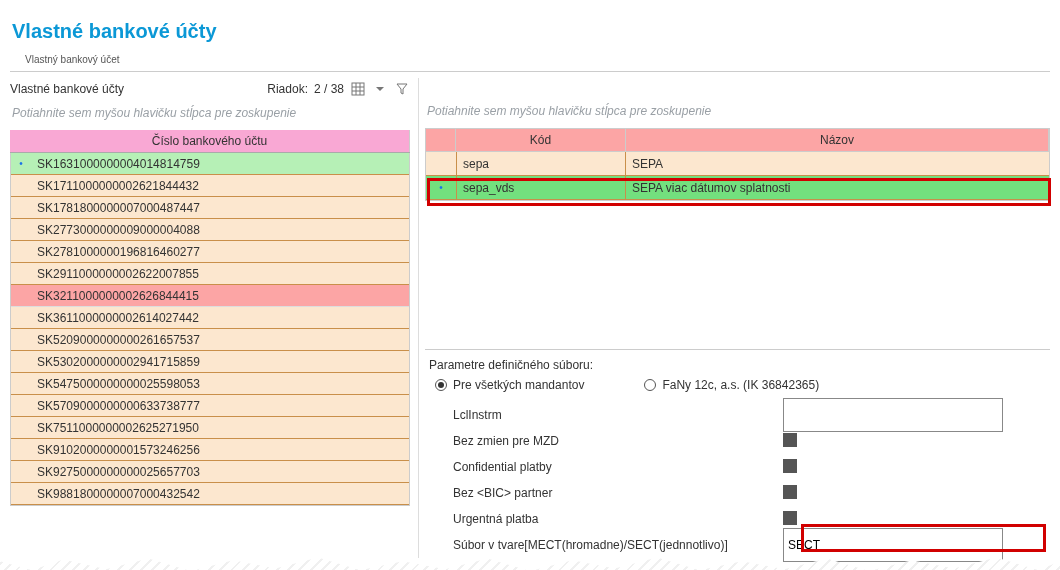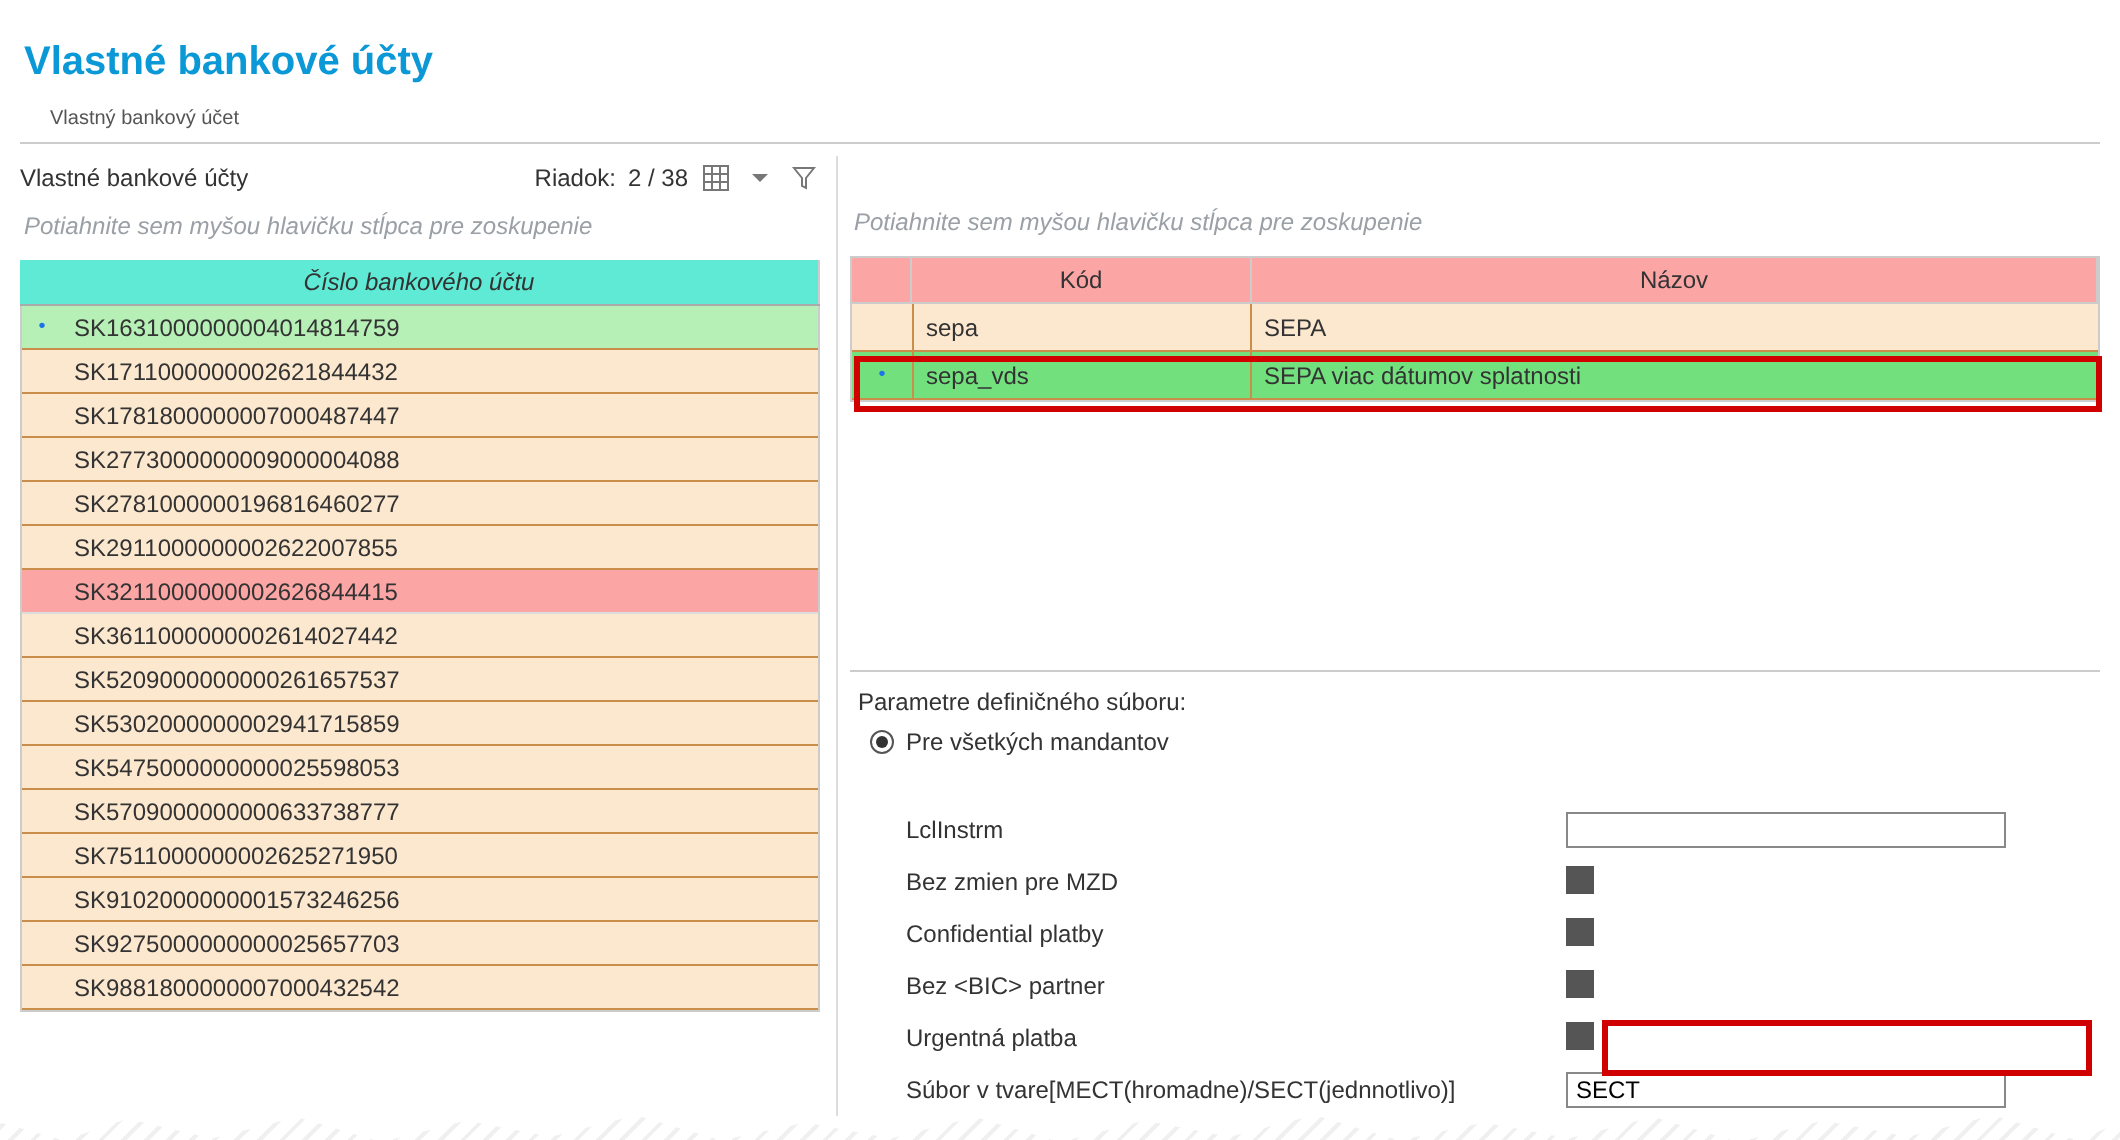--- a/index.html
+++ b/index.html
@@ -10,21 +10,21 @@
 .tab { padding: 6px 14px 6px; font-size: 10px; color: #555; cursor: pointer; border: 1px solid transparent; border-bottom: none; }
 .tab.active { color: #0b98d6; border-color: #ccc; border-bottom: 2px solid #fff; margin-bottom: -1px; font-weight: 600; }
 .columns { display: flex; margin-top: 6px; height: 480px; }
 .left { width: 400px; display: flex; flex-direction: column; }
 .right { flex: 1; display: flex; flex-direction: column; margin-left: 8px; border-left: 1px solid #ddd; padding-left: 6px; }
 .subheader { display: flex; justify-content: space-between; align-items: center; font-size: 12px; color: #333; padding: 3px 0; }
 .rowcount { display: flex; align-items: center; gap: 6px; }
 .icon-btn { width: 16px; height: 16px; display: inline-flex; align-items: center; justify-content: center; color: #666; cursor: pointer; }
 .grouphint { color: #9aa0a6; font-style: italic; padding: 6px 2px 10px; }
 .colhdr { display: flex; border-bottom: 1px solid #aaa; font-size: 12px; color: #333; }
-.colhdr .hcell { padding: 4px 6px; border-right: 1px solid #ccc; background: #5eead4; font-style: italic; }
+.colhdr .hcell { padding: 4px 6px; border-right: 1px solid #ccc; background: #f9a8d4; }
 .left .colhdr .hcell { flex: 1; text-align: center; }
 .acct-list { overflow-y: auto; border: 1px solid #ccc; border-top: none; }
 .acct-row { display: flex; align-items: center; height: 22px; border-bottom: 1px solid #c98f4a; background: #fce7cf; }
 .acct-row.plain { background: #fca5a5; border-bottom: 1px solid #ddd; }
 .acct-row.sel { background: #b6f0b6; }
 .marker { width: 20px; text-align: center; color: #1a73e8; font-size: 10px; }
 .acct-cell { flex: 1; padding: 0 6px; font-size: 12px; }
 .right .headerspace { height: 20px; }
 .codetable { border: 1px solid #ccc; }
 .codetable .hdr { display: flex; background: #fca5a5; border-bottom: 1px solid #ccc; }
@@ -35,28 +35,28 @@
 .codetable .body { }
 .crow { display: flex; height: 24px; align-items: center; border-bottom: 1px solid #c98f4a; }
 .crow .m { width: 30px; text-align: center; color: #1a73e8; font-size: 10px; }
 .crow .kod { width: 170px; padding: 0 6px; border-left: 1px solid #c98f4a; border-right: 1px solid #c98f4a; height: 100%; display: flex; align-items: center; }
 .crow .naz { flex: 1; padding: 0 6px; height: 100%; display: flex; align-items: center; }
 .crow.r0 { background: #fce7cf; }
 .crow.r1 { background: #73e07e; }
 .redbox1 { border: 3px solid #d10000; position: absolute; pointer-events: none; }
 .params { margin-top: auto; border-top: 1px solid #ccc; padding: 8px 4px 0; font-size: 12px; }
 .params-title { margin-bottom: 6px; }
-.radio-row { display: flex; gap: 60px; align-items: center; margin-bottom: 24px; padding-left: 6px; }
+.radio-row { display: flex; gap: 60px; align-items: center; margin-bottom: 10px; padding-left: 6px; }
 .radio-row label { display: flex; align-items: center; gap: 6px; cursor: pointer; }
 .radio { width: 12px; height: 12px; border: 1px solid #555; border-radius: 50%; display: inline-flex; align-items: center; justify-content: center; }
 .radio.checked::after { content: ""; width: 6px; height: 6px; background: #333; border-radius: 50%; }
 .field { display: flex; align-items: center; height: 26px; padding-left: 24px; }
 .field .lab { width: 330px; }
 .field .ctrl { flex: 0 0 220px; }
-.txt { width: 100%; height: 18px; border: 1px solid #888; padding: 0 4px; font-size: 12px; font-family: inherit; }
+.txt { width: 100%; height: 34px; border: 1px solid #888; padding: 0 4px; font-size: 12px; font-family: inherit; }
 .chk { width: 14px; height: 14px; border: 1px solid #555; background: #555; display: inline-block; }
 .torn { position:absolute; bottom:-2px; left:0; right:0; height:18px; background: repeating-linear-gradient(135deg,#fff,#fff 6px,#f0f0f0 6px,#f0f0f0 8px); clip-path: polygon(0 40%,3% 90%,6% 30%,10% 85%,14% 25%,18% 95%,22% 35%,26% 80%,30% 20%,34% 90%,38% 40%,42% 85%,46% 25%,50% 95%,54% 35%,58% 80%,62% 20%,66% 90%,70% 40%,74% 85%,78% 25%,82% 95%,86% 35%,90% 80%,94% 20%,98% 90%,100% 40%,100% 100%,0 100%); }
 </style>
 </head>
 <body>
 <div class="page">
   <div class="title">Vlastné bankové účty</div>
   <div class="tabs">
     <div class="tab">Vlastný bankový účet</div>
   </div>
@@ -180,20 +180,24 @@
         <div class="redbox1" style="left:1px; top:49px; width:624px; height:28px;"></div>
       </div>
       <div style="flex:1"></div>
       <div class="params" style="position:relative;">
         <div class="params-title">Parametre definičného súboru:</div>
         <div class="radio-row">
           <label>
             <span class="radio checked"></span>
             <span>Pre všetkých mandantov</span>
           </label>
+          <label>
+            <span class="radio"></span>
+            <span>FaNy 12c, a.s. (IK 36842365)</span>
+          </label>
         </div>
         <div id="fields">
             <div class="field">
               <span class="lab">LclInstrm</span>
               <span class="ctrl"><input class="txt" value="" style=""></span>
             </div>
             <div class="field">
               <span class="lab">Bez zmien pre MZD</span>
               <span class="ctrl"><span class="chk"></span></span>
             </div>

